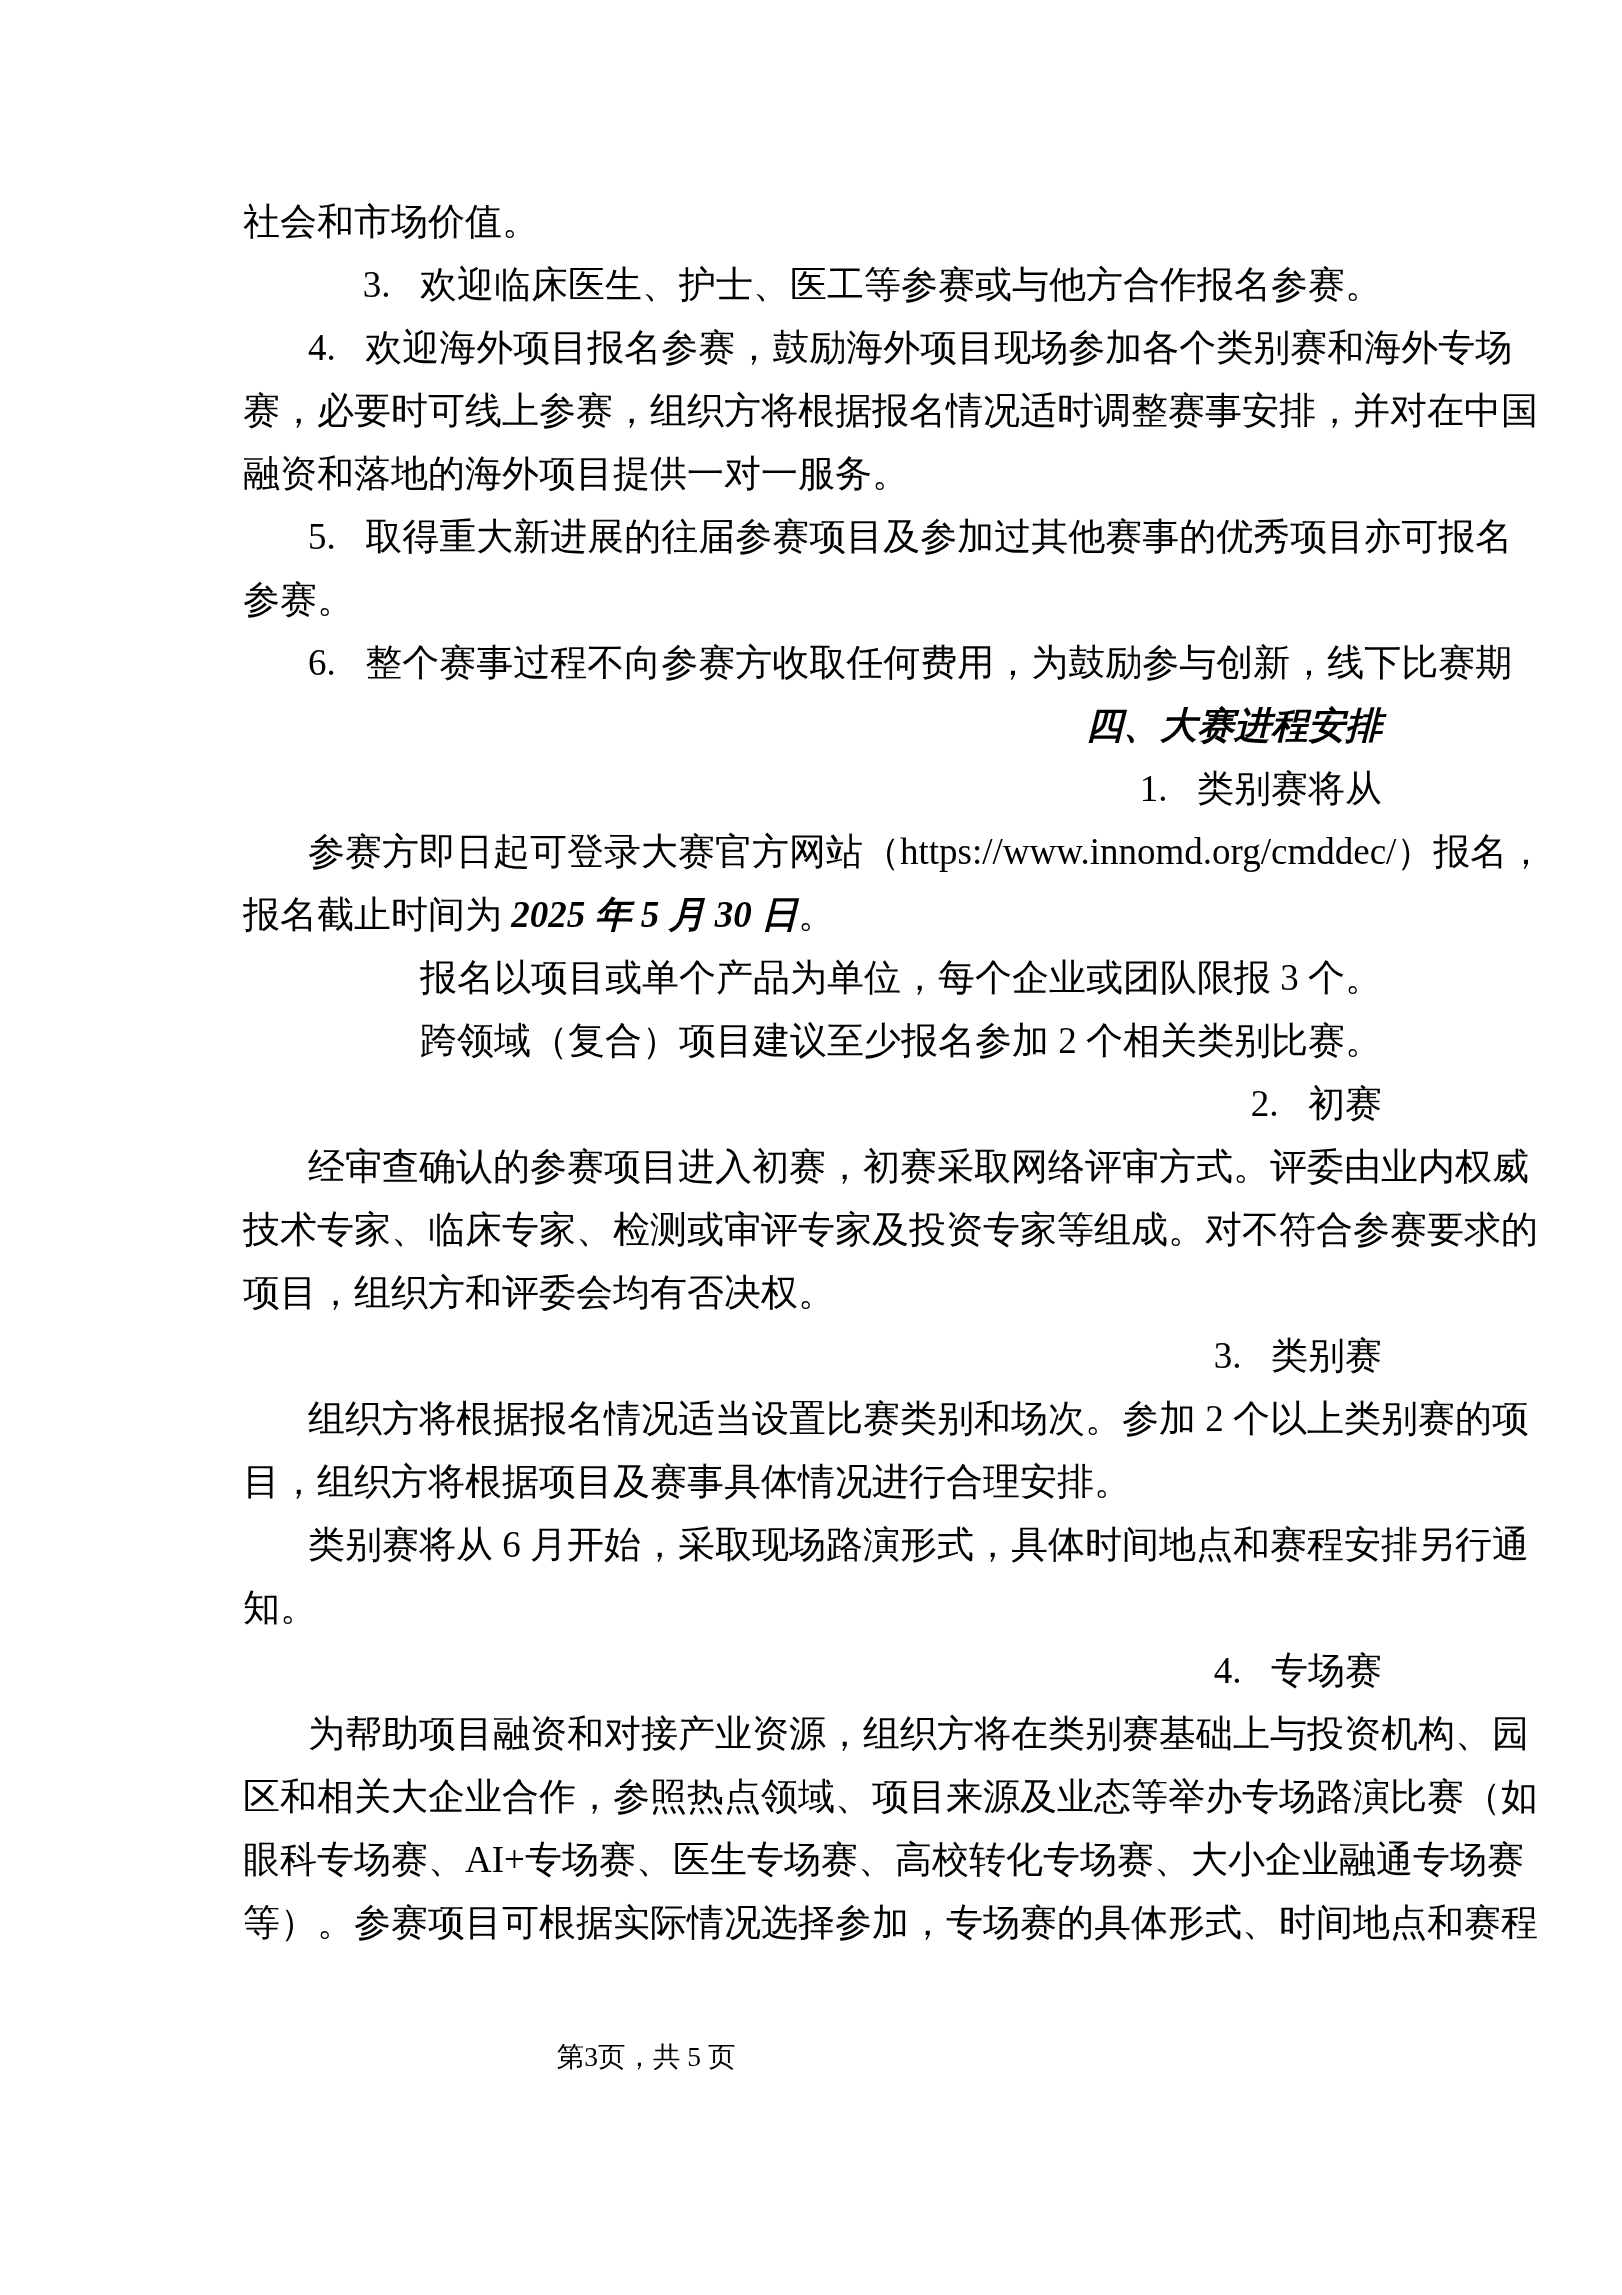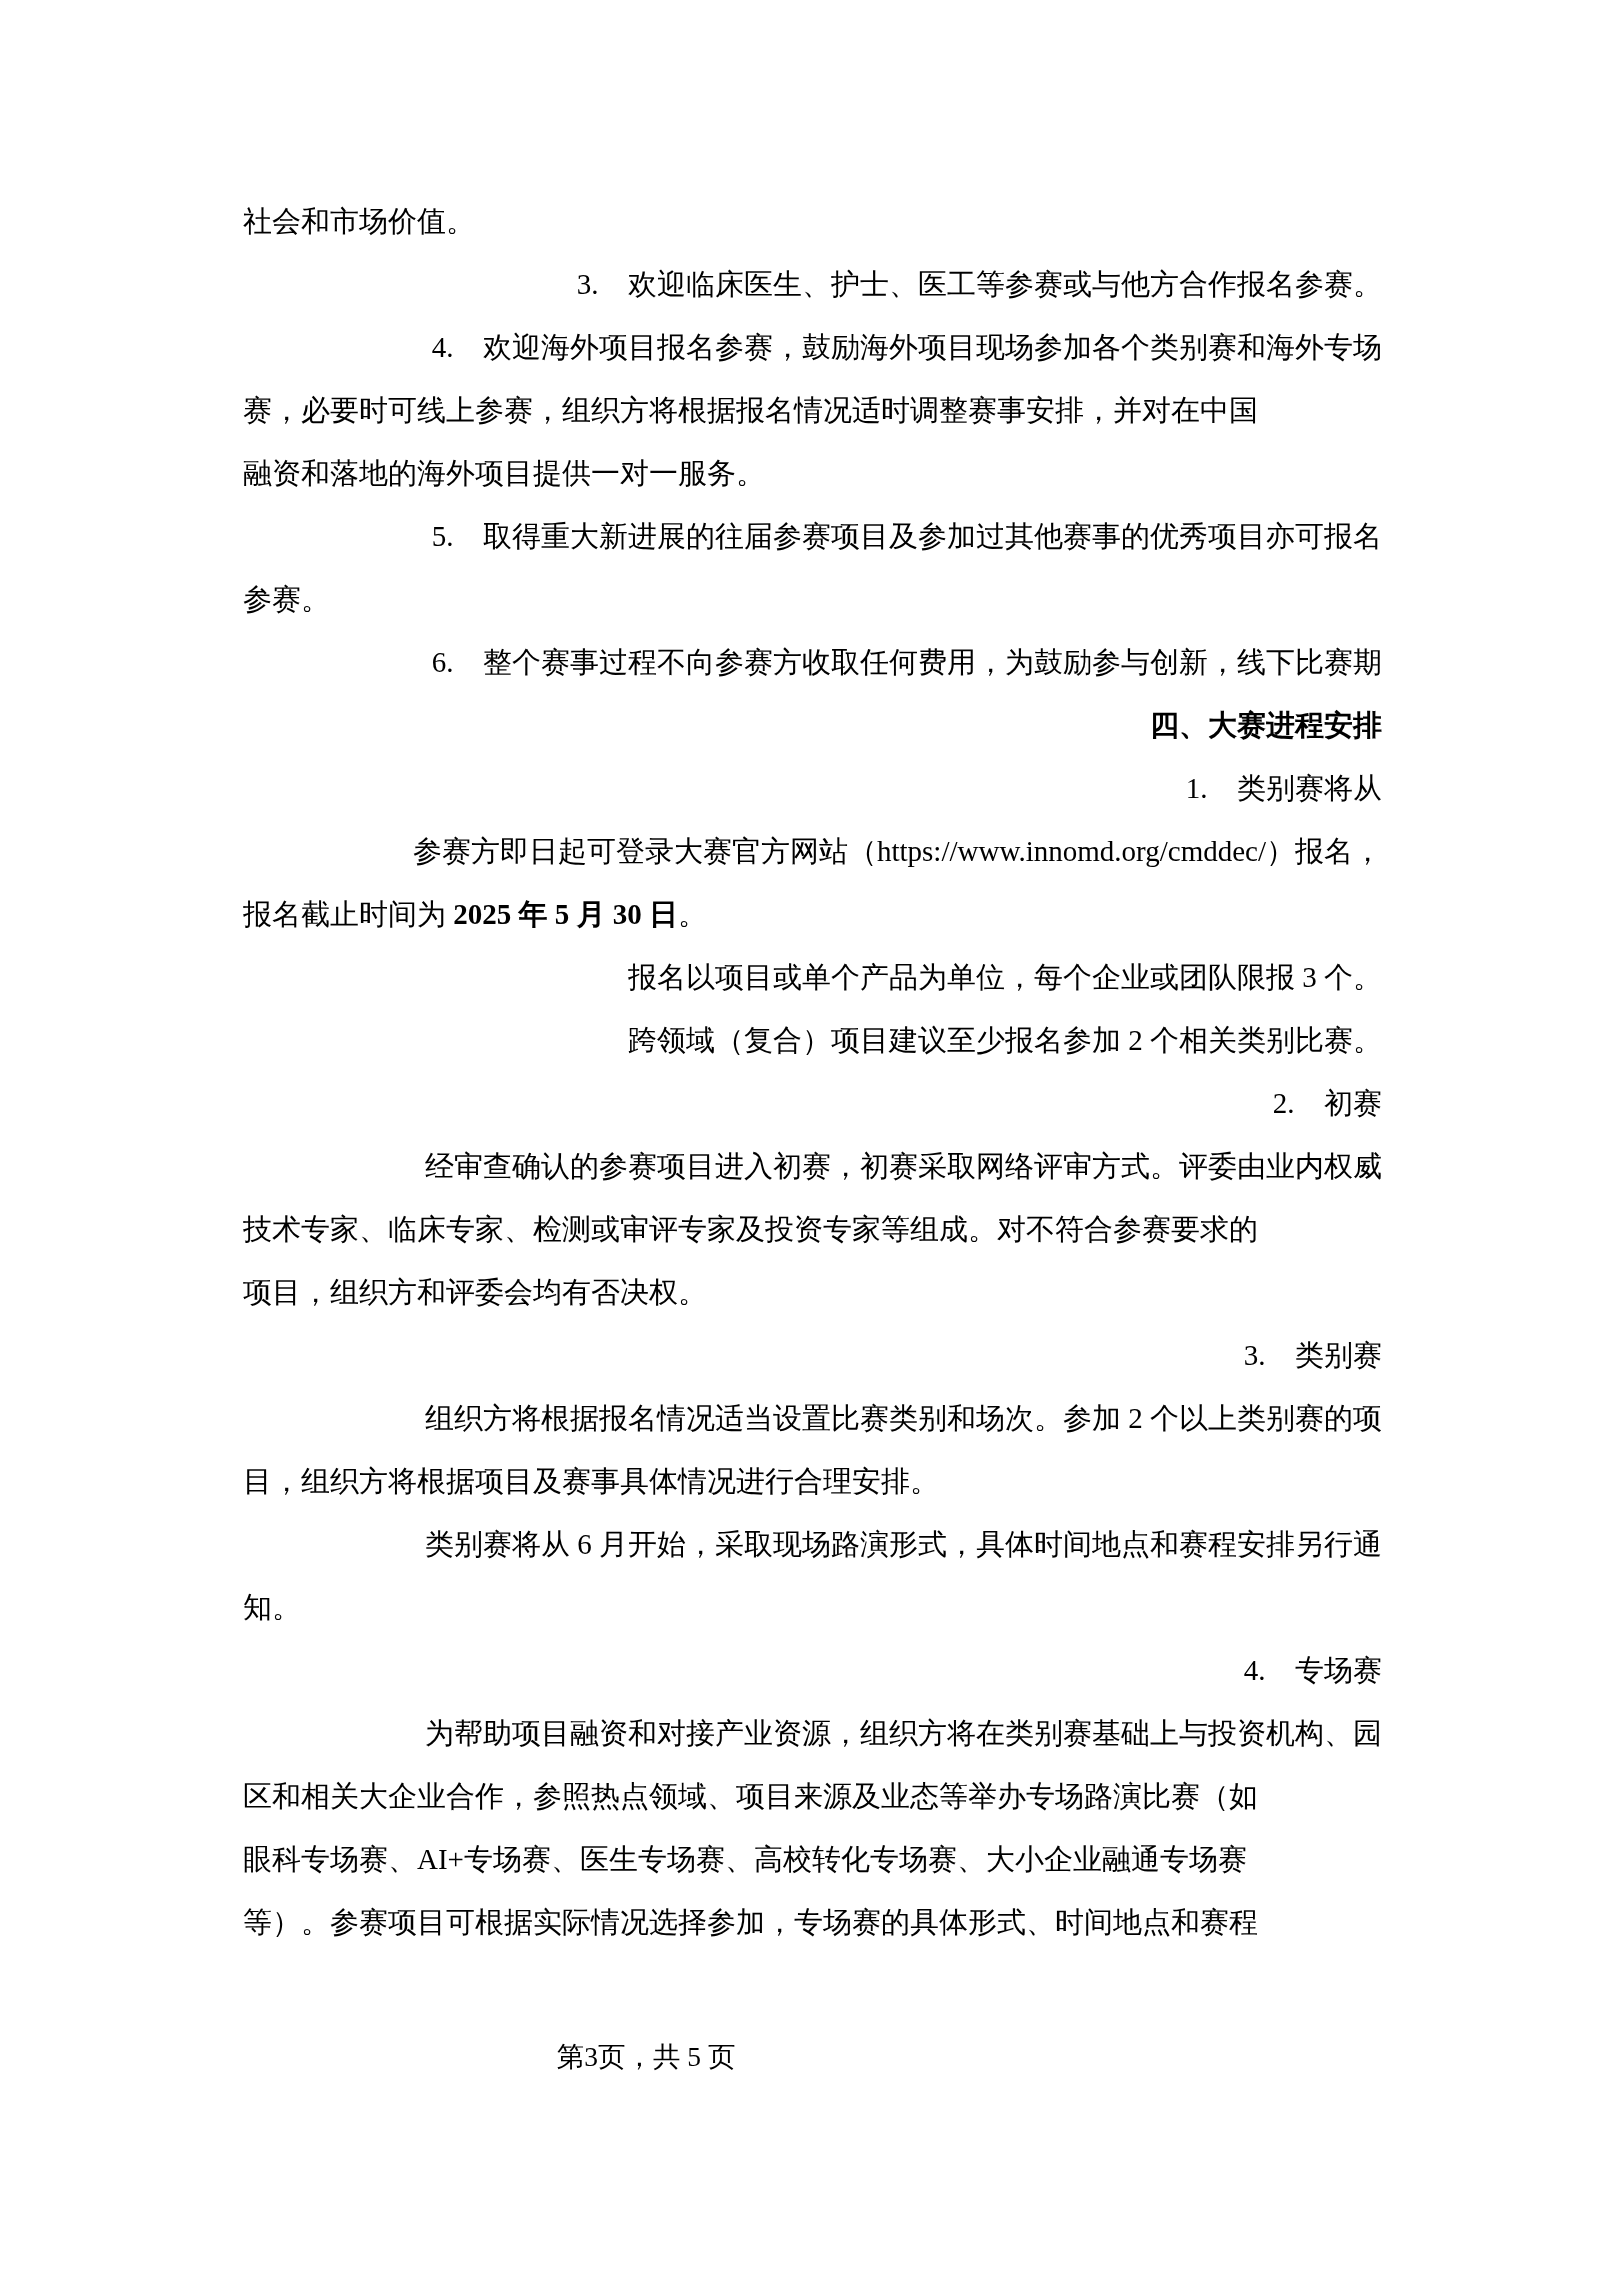--- a/index.html
+++ b/index.html
@@ -23,38 +23,39 @@
     background: #ffffff;
   }
   .content {
     position: absolute;
     left: 243px;
     top: 190px;
     width: 1139px;
   }
   .line {
     white-space: nowrap;
-    font-size: 29px;
+    font-size: 37px;
     line-height: 63px;
     height: 63px;
   }
   .indent-2 {
     padding-left: 65px;
     text-align: right;
   }
   .heading {
     font-family: "Liberation Sans", "DejaVu Sans", sans-serif;
     font-weight: 700;
   }
   .num {
     display: inline-block;
     margin-right: 29.4px;
   }
   .bold {
     font-weight: 700;
+    font-style: italic;
   }
   .footer {
     position: absolute;
     left: 0;
     top: 2040px;
     width: 1292px;
     text-align: center;
     font-size: 27.5px;
     line-height: 34px;
   }

